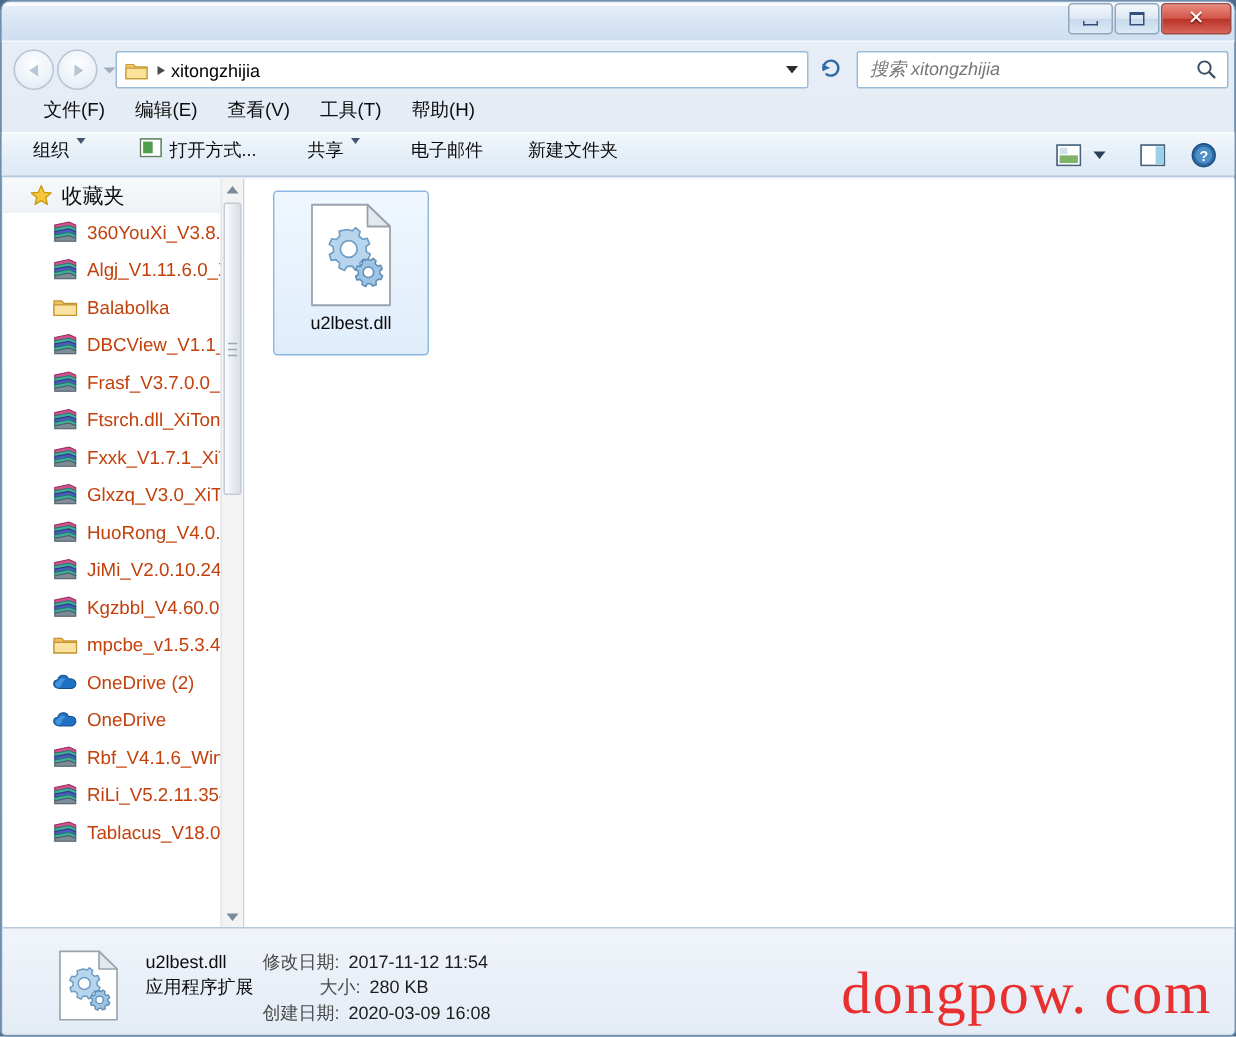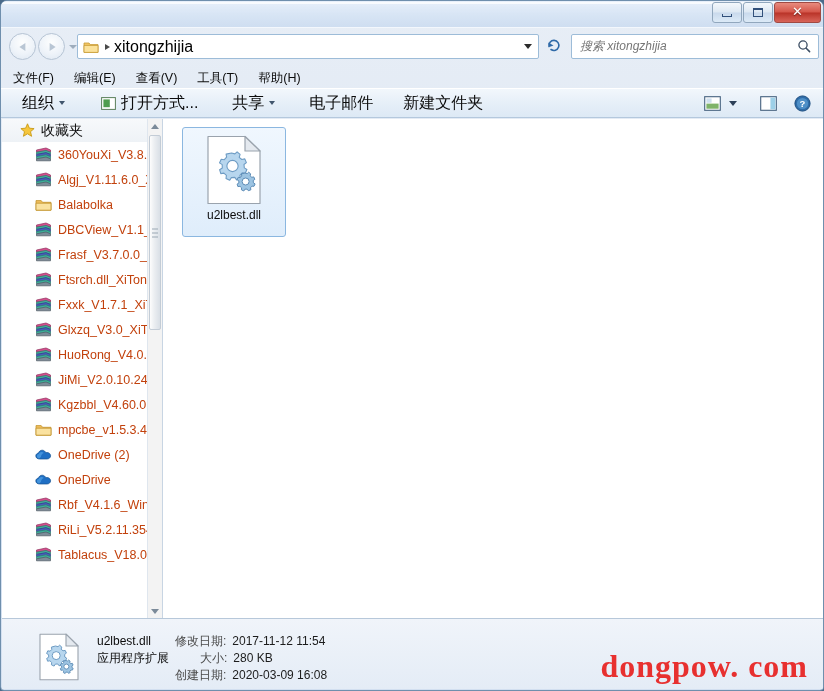--- a/index.html
+++ b/index.html
@@ -154,21 +154,21 @@
     flex: none;
   }
   .addr-sep {
     margin: 0 4px 0 6px;
     width: 0; height: 0;
     border-top: 3.5px solid transparent;
     border-bottom: 3.5px solid transparent;
     border-left: 5px solid #4a4a4a;
   }
   .addr-crumb {
-    font-size: 16px;
+    font-size: 12px;
     color: #000000;
   }
   .addr-dropdown {
     position: absolute;
     right: 6px; top: 9px;
     width: 0; height: 0;
     border-left: 4px solid transparent;
     border-right: 4px solid transparent;
     border-top: 5px solid #2b2b2b;
     cursor: default;
@@ -205,22 +205,22 @@
     right: 7px; top: 4px;
     width: 14px; height: 14px;
   }
 
   
   .menubar {
     position: absolute;
     left: 0; top: 64px;
     width: 824px; height: 22px;
     display: flex;
-    align-items: flex-end;
-    padding-left: 12px;
+    align-items: flex-start;
+    padding-left: 28px;
     box-sizing: border-box;
   }
   .menuitem {
     font-size: 12.5px;
     color: #0c0c0c;
     margin-right: 20px;
     cursor: default;
   }
 
   
@@ -230,24 +230,23 @@
     width: 824px; height: 30px;
     background: linear-gradient(180deg, #f2f7fc 0%, #e6eff8 50%, #dde9f5 100%);
     border-top: 1px solid #ffffff;
     border-bottom: 1px solid #b4c8dd;
     display: flex;
     align-items: center;
     box-sizing: border-box;
   }
   .tb-item {
     display: flex;
-    align-items: center;
     height: 22px;
     padding: 0 7px;
-    font-size: 16px;
+    font-size: 12px;
     color: #0c0c0c;
     cursor: default;
     white-space: nowrap;
   }
   .tb-caret {
     margin-left: 5px;
     width: 0; height: 0;
     border-left: 3.5px solid transparent;
     border-right: 3.5px solid transparent;
     border-top: 4px solid #41566d;
@@ -457,33 +456,32 @@
     flex: none;
   }
   .sd-key {
     color: #4a4a4a;
     flex: none;
   }
   .sd-val {
     margin-left: 6px;
     color: #1c1c1c;
   }
-  .sd-key.align-size { margin-left: 25px; }
+  .sd-key.align-size { margin-left: 38px; }
   .watermark {
     position: absolute;
     right: 16px;
     bottom: 4px;
     font-family: "Liberation Serif", "DejaVu Serif", serif;
-    font-size: 32px;
+    font-size: 40px;
     color: #e8201f;
     letter-spacing: 1px;
     white-space: nowrap;
     opacity: 0.92;
     pointer-events: none;
-    font-weight: bold;
   }
 </style>
 </head>
 <body>
 
 <div class="window">
 
   <div class="titlebar">
     <div class="titlebar-inner-glow"></div>
     <div class="win-controls">

